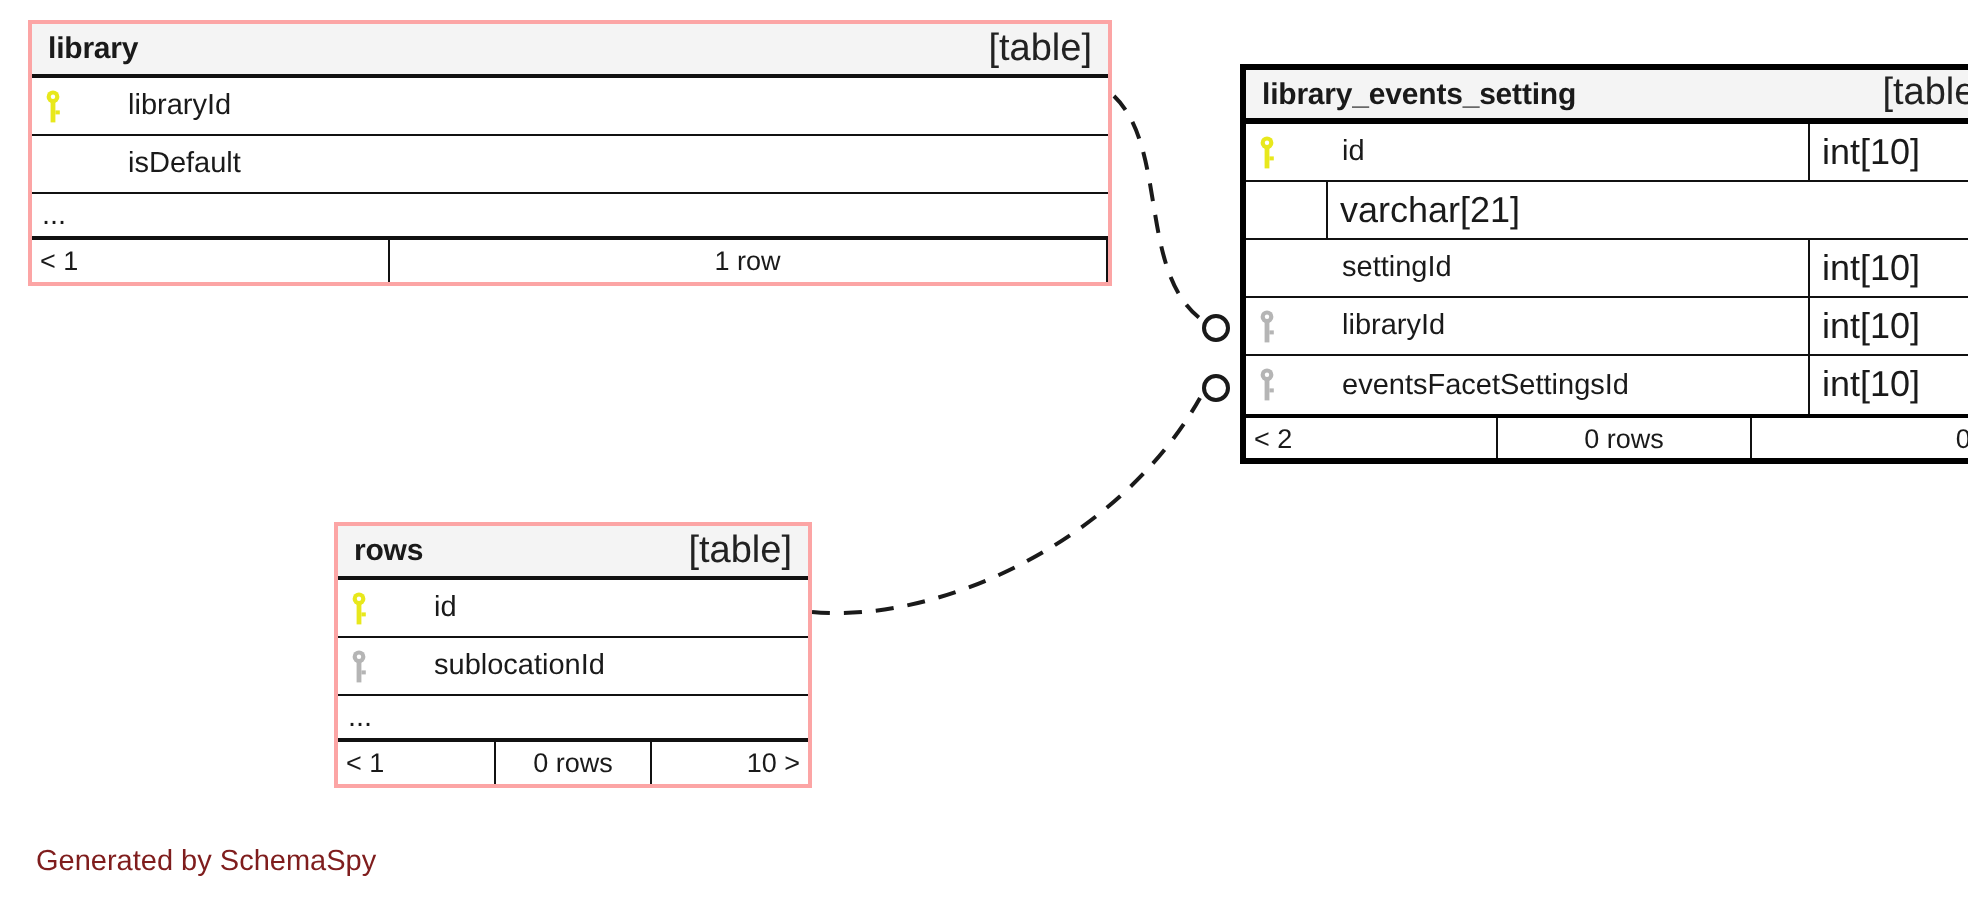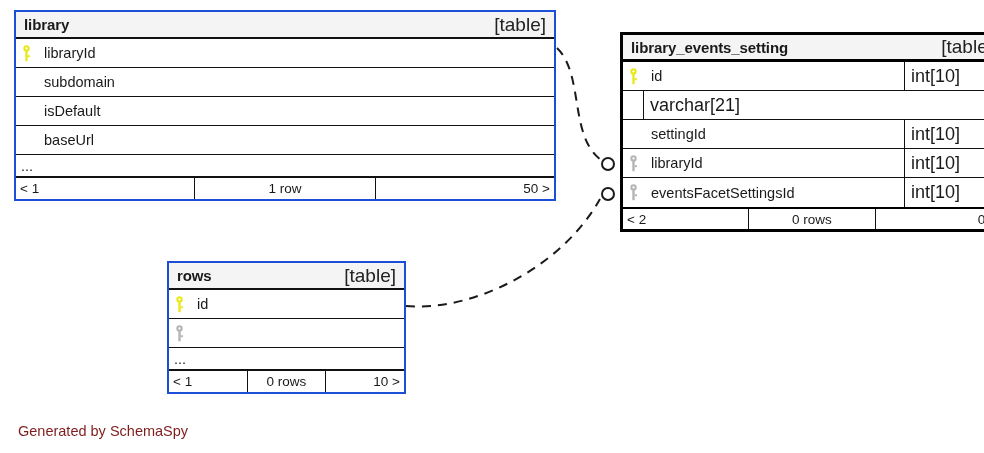--- a/index.html
+++ b/index.html
@@ -27,21 +27,21 @@
     width: 984px;
     height: 453px;
     pointer-events: none;
   }
 
   
   .table-node {
     position: absolute;
     background: #ffffff;
     box-sizing: border-box;
-    border: 2px solid #1d4ed8;
+    border: 2px solid #fca5a5;
   }
   .table-node.emphasized {
     border: 3px solid #000000;
   }
 
   .tbl-header {
     display: flex;
     align-items: center;
     justify-content: space-between;
     background: #f4f4f4;
@@ -67,20 +67,21 @@
 
   .tbl-body {
     display: block;
   }
   .col-row {
     display: flex;
     align-items: stretch;
     height: 29px;
     border-bottom: 1px solid #111111;
     box-sizing: border-box;
+    gap: 20px;
   }
   .col-row:last-child {
     border-bottom: none;
   }
   .col-name-cell {
     display: flex;
     align-items: center;
     flex: 1 1 auto;
     min-width: 0;
     padding-left: 8px;
@@ -204,49 +205,36 @@
             <circle cx="4.5" cy="3.4" r="1.1" fill="#ffffff"></circle>
             <rect x="3.3" y="5.6" width="2.4" height="10.6" fill="#e8e81c"></rect>
             <rect x="5.7" y="10.2" width="2.2" height="2" fill="#e8e81c"></rect>
           </svg>
         </span>
         <span class="col-name-cell">
           <span class="col-label">libraryId</span>
         </span>
       </div>
 
+
       <div class="col-row">
         <span class="key-slot"></span>
         <span class="col-name-cell">
-          <span class="col-label">subdomain</span>
-        </span>
-      </div>
-
-      <div class="col-row">
-        <span class="key-slot"></span>
-        <span class="col-name-cell">
           <span class="col-label">isDefault</span>
         </span>
       </div>
 
-      <div class="col-row">
-        <span class="key-slot"></span>
-        <span class="col-name-cell">
-          <span class="col-label">baseUrl</span>
-        </span>
-      </div>
 
 
       <div class="ellipsis-row">...</div>
     </div>
 
     <div class="tbl-footer">
       <span class="foot-cell foot-prev">&lt; 1</span>
       <span class="foot-cell foot-rows">1 row</span>
-      <span class="foot-cell foot-next">50 &gt;</span>
     </div>
   </div>
 
   <div class="table-node emphasized" id="node-library-events-setting" style="left:620px; top:32px; width:384px;">
 
     <div class="tbl-header">
       <span class="tbl-title">library_events_setting</span>
       <span class="tbl-kind">[table]</span>
     </div>
 
@@ -343,20 +331,23 @@
 
       <div class="col-row">
         <span class="key-slot">
           <svg class="key-icon" width="9" height="17" viewBox="0 0 9 17" aria-hidden="true">
             <circle cx="4.5" cy="3.4" r="3.2" fill="#b5b5b5"></circle>
             <circle cx="4.5" cy="3.4" r="1.1" fill="#ffffff"></circle>
             <rect x="3.3" y="5.6" width="2.4" height="10.6" fill="#b5b5b5"></rect>
             <rect x="5.7" y="10.2" width="2.2" height="2" fill="#b5b5b5"></rect>
           </svg>
         </span>
+        <span class="col-name-cell">
+          <span class="col-label">sublocationId</span>
+        </span>
       </div>
 
       <div class="ellipsis-row">...</div>
     </div>
 
     <div class="tbl-footer">
       <span class="foot-cell foot-prev">&lt; 1</span>
       <span class="foot-cell foot-rows">0 rows</span>
       <span class="foot-cell foot-next">10 &gt;</span>
     </div>

